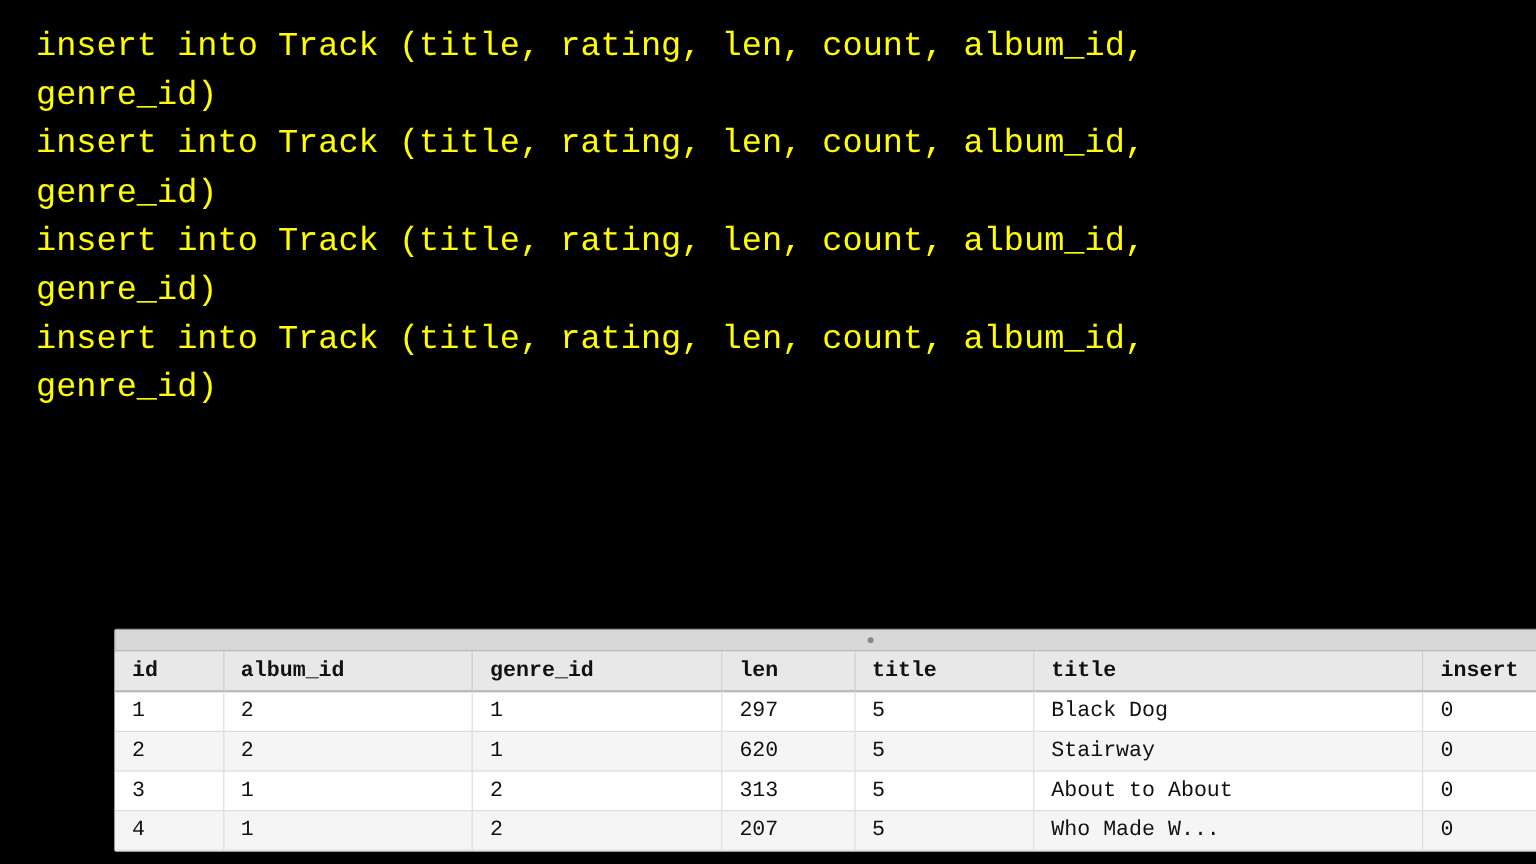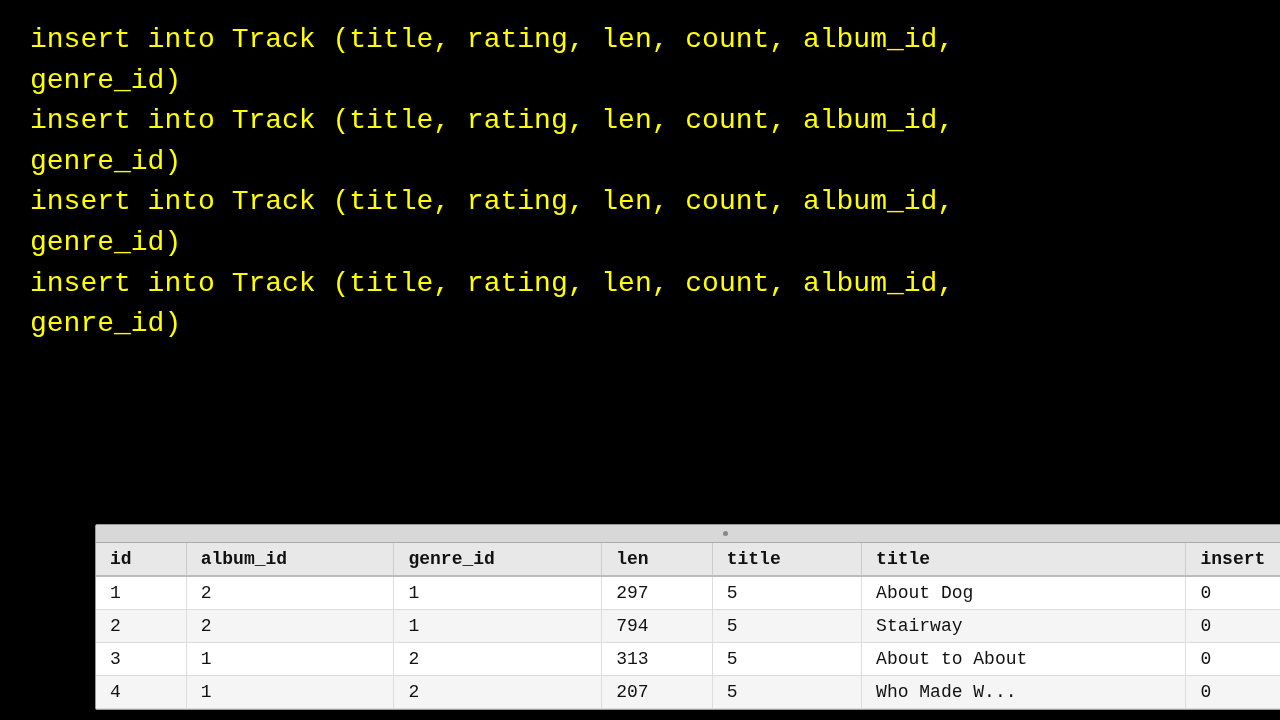--- a/index.html
+++ b/index.html
@@ -138,28 +138,28 @@
         <th>insert</th>
       </tr>
     </thead>
     <tbody id="table-body">
     <tr>
           <td>1</td>
           <td>2</td>
           <td>1</td>
           <td>297</td>
           <td>5</td>
-          <td>About Dog</td>
+          <td>Black Dog</td>
           <td>0</td>
         </tr>
         <tr>
           <td>2</td>
           <td>2</td>
           <td>1</td>
-          <td>794</td>
+          <td>620</td>
           <td>5</td>
           <td>Stairway</td>
           <td>0</td>
         </tr>
         <tr>
           <td>3</td>
           <td>1</td>
           <td>2</td>
           <td>313</td>
           <td>5</td>

